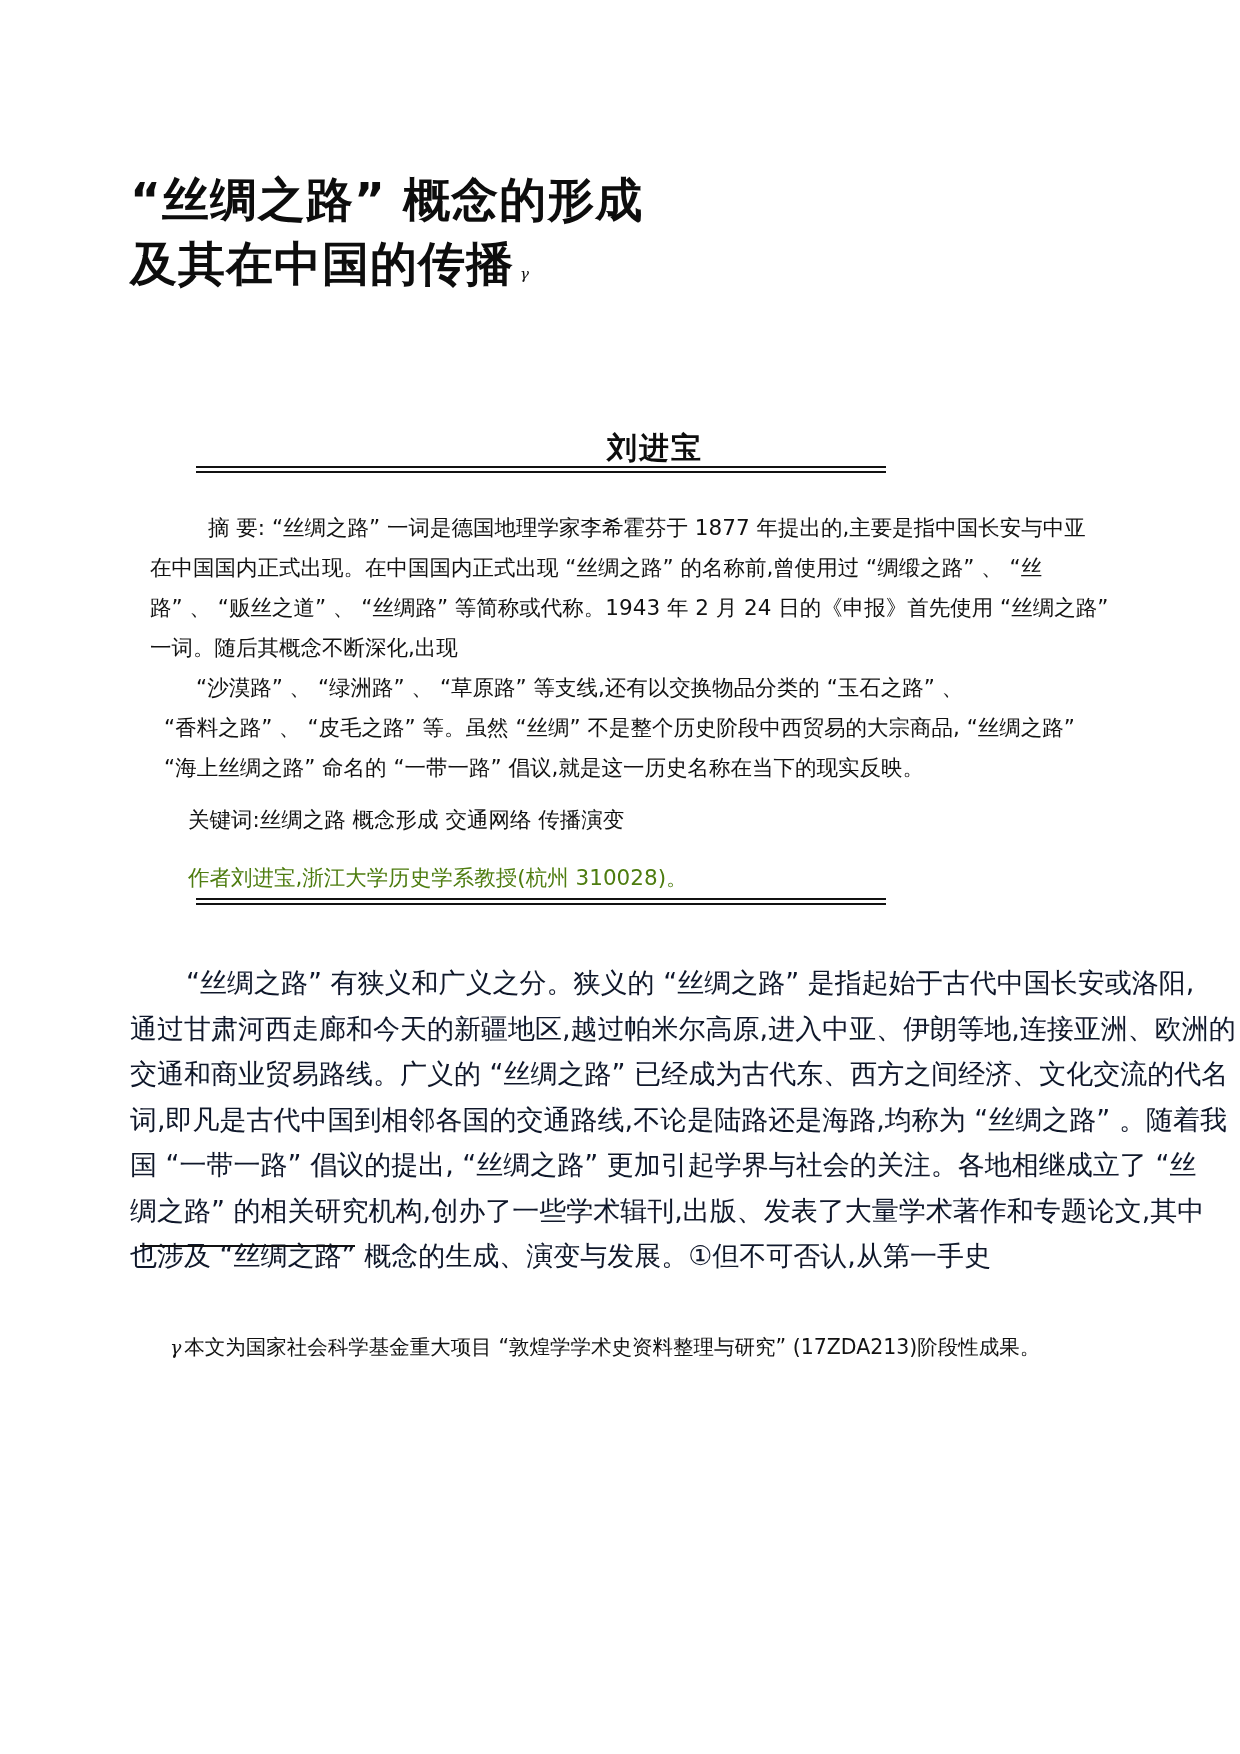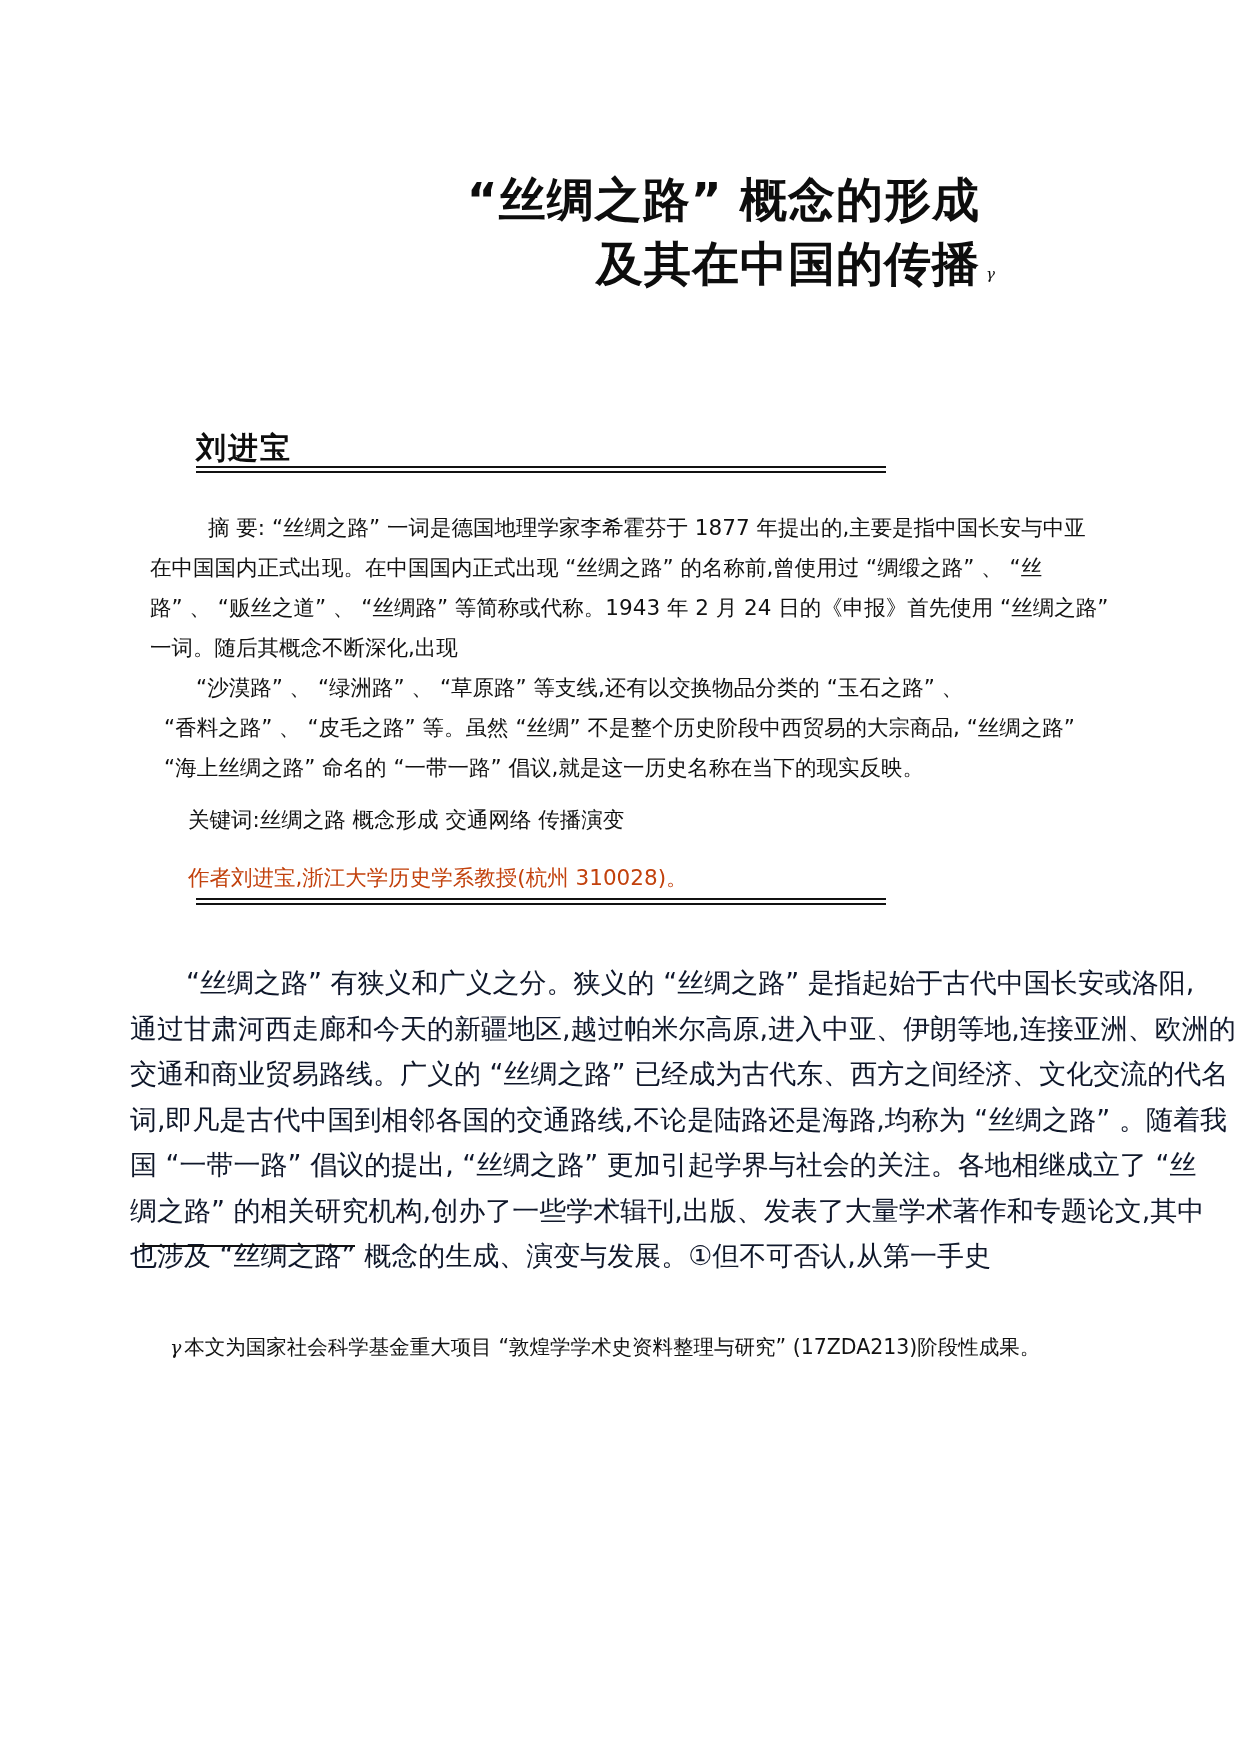--- a/index.html
+++ b/index.html
@@ -24,21 +24,21 @@
     height: 1754px;
     background: #ffffff;
   }
 
   
   .title-block {
     position: absolute;
     left: 130px;
     top: 168px;
     width: 850px;
-    text-align: right;
+    text-align: left;
   }
   .title-line {
     font-size: 47px;
     font-weight: 700;
     letter-spacing: 1px;
     line-height: 64px;
     color: #0d0d0d;
     white-space: nowrap;
   }
   .title-line-2 {
@@ -54,21 +54,21 @@
     font-family: "DejaVu Serif", serif;
     font-style: italic;
   }
 
   
   .author-row {
     position: absolute;
     left: 196px;
     top: 428px;
     width: 922px;
-    text-align: left;
+    text-align: center;
   }
   .author-name {
     font-size: 30px;
     font-weight: 700;
     letter-spacing: 2px;
     color: #0d0d0d;
     padding-right: 4px;
   }
   .rule-double {
     position: absolute;
@@ -115,21 +115,21 @@
     color: #121212;
     white-space: nowrap;
   }
 
   .affil {
     position: absolute;
     left: 188px;
     top: 858px;
     font-size: 21.5px;
     line-height: 40px;
-    color: #c2410c;
+    color: #4d7c0f;
     white-space: nowrap;
   }
   .rule-double-2 {
     position: absolute;
     left: 196px;
     top: 898px;
     width: 690px;
     border-top: 2px solid #111;
     border-bottom: 2px solid #111;
     height: 3px;

